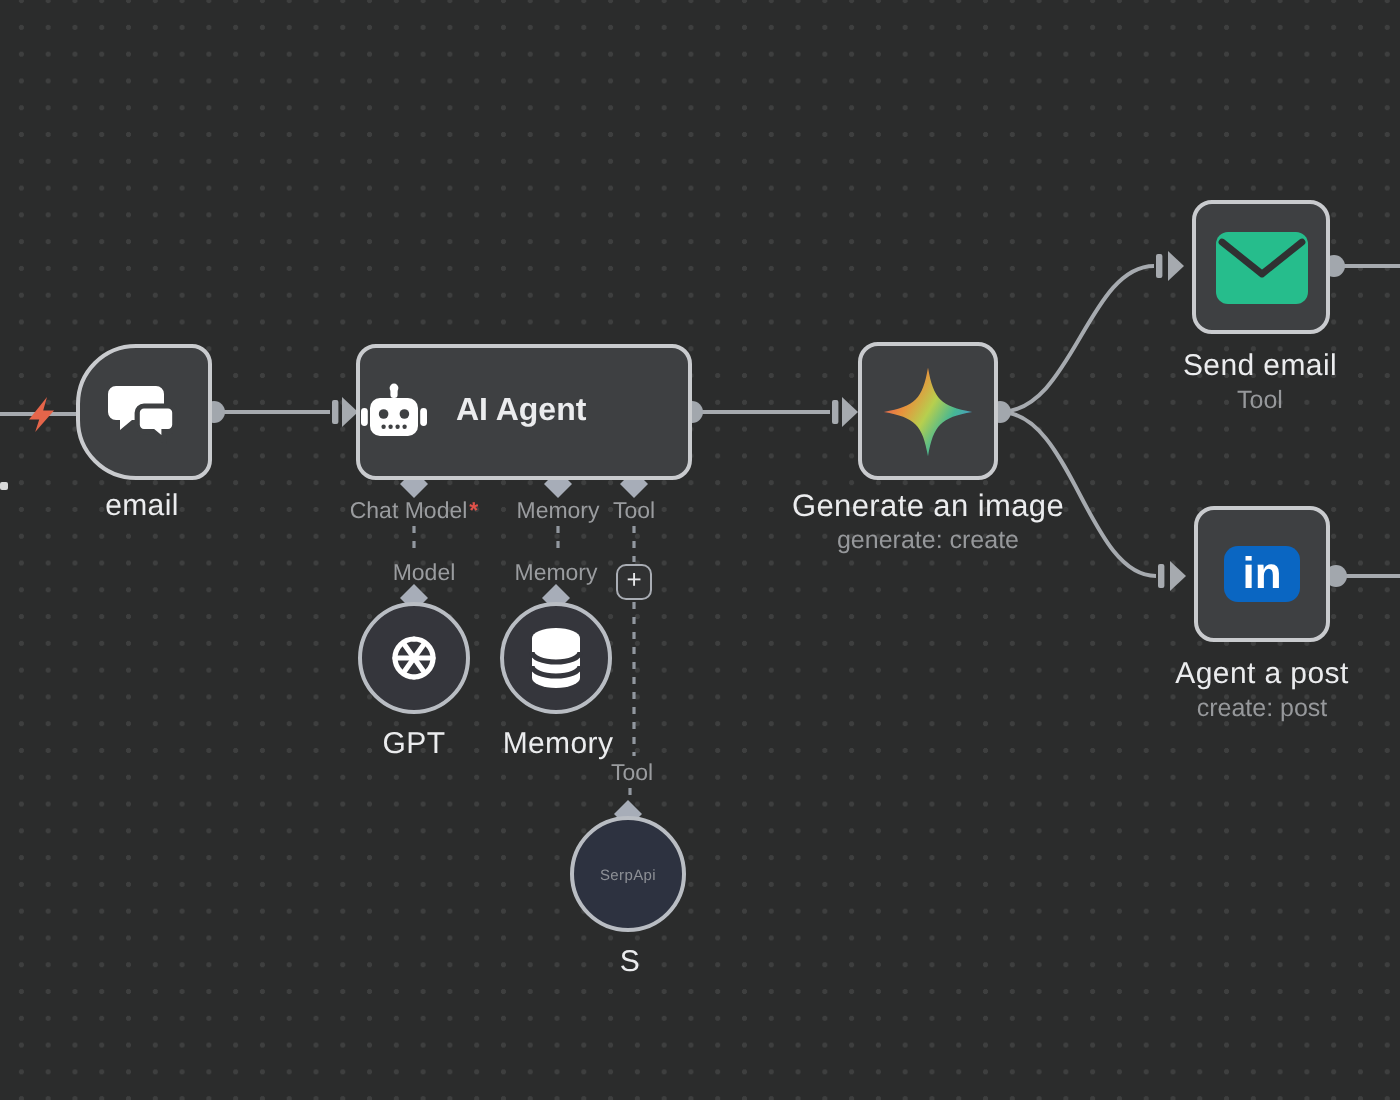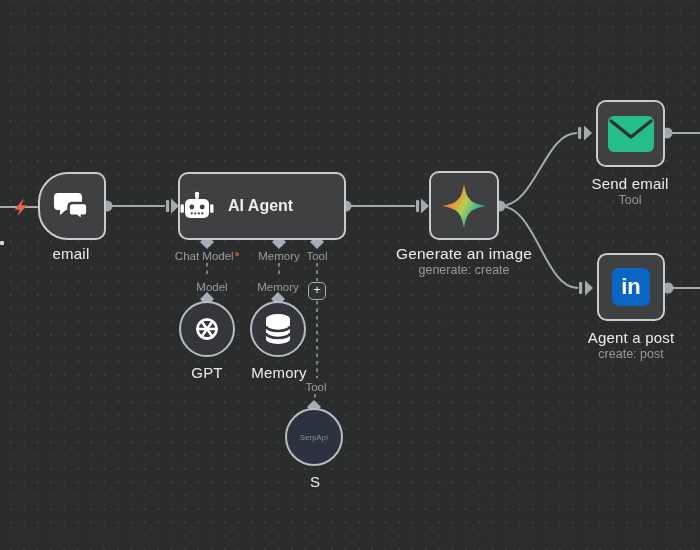--- a/index.html
+++ b/index.html
@@ -37,21 +37,21 @@
   .agent-title{color:#ebecee;font-size:16px;font-weight:700;}
   .req{color:#e0524a;font-weight:700;margin-left:1px;}
   .plus-btn{
     position:absolute;width:18px;height:18px;box-sizing:border-box;
     background:#303132;border:1.6px solid #a9adb4;border-radius:5px;
     color:#e6e7e9;font-size:13px;line-height:14px;text-align:center;
     font-weight:400;cursor:pointer;
   }
   .serp-inner{color:#8d9096;font-size:7.5px;letter-spacing:.2px;}
   .li-badge{
-    width:38px;height:38px;border-radius:7px;background:#0a66c2;
+    width:38px;height:28px;border-radius:7px;background:#0a66c2;
     display:flex;align-items:center;justify-content:center;
     color:#ffffff;font-weight:700;font-size:22px;line-height:1;
     font-family:"Liberation Sans",sans-serif;
   }
   .edge-artifact{position:absolute;left:0;top:241px;width:4px;height:4px;background:#d7d8d8;border-radius:1px;}
 </style>
 </head>
 <body>
 
 <div class="canvas">

